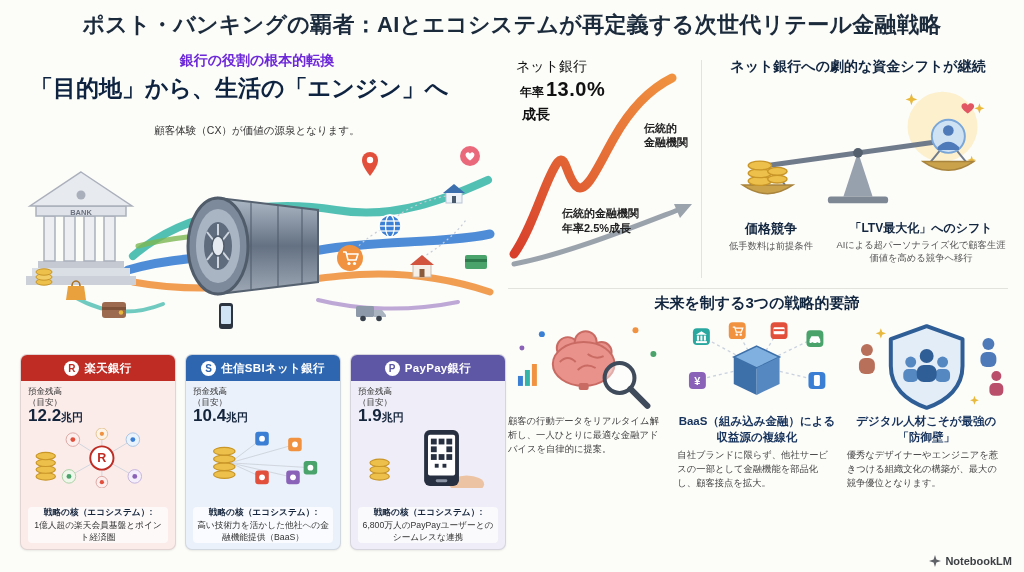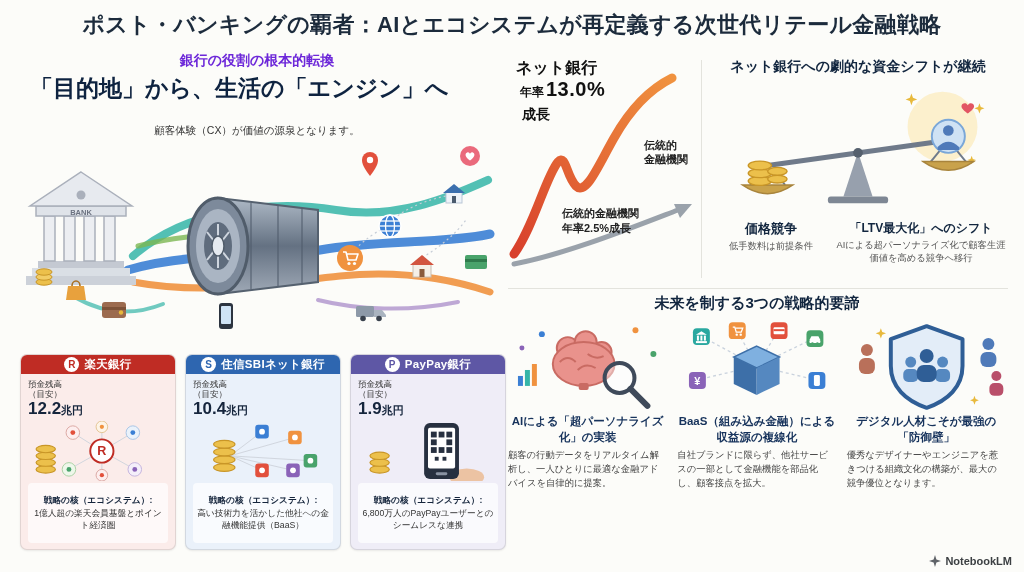--- a/index.html
+++ b/index.html
@@ -14,26 +14,26 @@
   }
   
   .sec-transform{position:absolute;left:18px;top:52px;width:478px;height:300px;}
   .kicker{text-align:center;font-size:14px;font-weight:700;color:#6d28d9;}
   .big-heading{margin:3px 12px 0;font-size:23px;font-weight:900;color:#0e2340;}
   .transform-desc{margin:3px 0 0;text-align:center;font-size:10.5px;line-height:1.5;color:#333;}
   .transform-art{position:absolute;left:0;top:86px;width:478px;height:210px;}
   
   .sec-chart{position:absolute;left:506px;top:58px;width:196px;height:224px;}
   .chart-svg{position:absolute;inset:0;}
-  .net-label{position:absolute;left:10px;top:0;font-size:16px;font-weight:700;color:#111;}
+  .net-label{position:absolute;left:10px;top:0;font-size:14px;font-weight:400;color:#111;}
   .rate{position:absolute;left:14px;top:20px;display:flex;align-items:baseline;gap:2px;color:#111;}
   .rate .prefix{font-size:12px;font-weight:800;}
   .rate .big{font-size:20px;font-weight:900;letter-spacing:.5px;}
   .growth-word{position:absolute;left:16px;top:48px;font-size:14px;font-weight:800;color:#111;}
-  .trad-label{position:absolute;left:138px;top:80px;font-size:11px;font-weight:800;line-height:1.3;color:#222;font-family:Liberation Serif, serif;}
+  .trad-label{position:absolute;left:138px;top:63px;font-size:11px;font-weight:800;line-height:1.3;color:#222;font-family:Liberation Serif, serif;}
   .trad-caption{position:absolute;left:56px;top:148px;font-size:11px;font-weight:800;line-height:1.4;color:#222;}
   .vdiv{position:absolute;left:701px;top:60px;height:218px;border-left:1px solid #e3e3dd;}
   .hdiv{position:absolute;left:508px;top:288px;width:500px;border-top:1px solid #e3e3dd;}
   
   .sec-shift{position:absolute;left:708px;top:58px;width:300px;height:224px;}
   .shift-heading{margin:0;text-align:center;font-size:14px;font-weight:800;color:#12263f;}
   .scale-svg{position:absolute;left:0;top:22px;width:300px;height:136px;}
   .shift-cols{position:absolute;left:0;right:0;top:162px;display:flex;}
   .shift-left{width:126px;text-align:center;}
   .shift-right{flex:1;text-align:center;padding:0 2px;}
@@ -54,21 +54,21 @@
     border:1px solid rgba(0,0,0,.1);box-shadow:0 1px 2px rgba(0,0,0,.08);}
   .card-head{height:26px;display:flex;align-items:center;justify-content:center;gap:5px;color:#fff;
     font-size:11.5px;font-weight:800;letter-spacing:.3px;}
   .logo-dot{width:15px;height:15px;border-radius:50%;background:#fff;display:flex;align-items:center;
     justify-content:center;font-size:10px;font-weight:900;}
   .card-body{flex:1;display:flex;flex-direction:column;padding:5px 7px 6px;}
   .deposit-label{font-size:8.5px;line-height:1.25;color:#333;}
   .deposit-value{font-size:17px;font-weight:900;color:#15253c;line-height:1.1;}
   .deposit-unit{font-size:11px;font-weight:800;}
   .card-art{display:block;width:100%;height:60px;margin:2px 0;}
-  .card-strategy{margin-top:auto;background:rgba(255,255,255,.7);border-radius:4px;padding:12px 4px;text-align:center;}
+  .card-strategy{margin-top:auto;background:rgba(255,255,255,.7);border-radius:4px;padding:0 4px;text-align:center;}
   .strategy-label{font-size:8.7px;font-weight:800;color:#15253c;}
   .strategy-text{font-size:8.7px;line-height:1.4;color:#333;}
   
   .footer{position:absolute;right:12px;bottom:5px;display:flex;align-items:center;gap:4px;
     font-size:11px;font-weight:700;color:#3c4043;}
 </style>
 </head>
 <body>
 
 <div class="page">
@@ -456,21 +456,20 @@
                 <path d="M-6,8 Q2,0 12,6"></path>
                 <path d="M4,-8 Q12,-2 20,-6"></path>
             </g>
             <rect x="-5" y="21" width="10" height="7" rx="2" fill="#c96b63"></rect>
           </g>
           <g>
             <circle cx="112" cy="58" r="15" fill="#ffffff" fill-opacity="0.45" stroke="#3f4a5a" stroke-width="4"></circle>
             <line x1="123" y1="69" x2="140" y2="86" stroke="#3f4a5a" stroke-width="6" stroke-linecap="round"></line>
           </g>
         </svg>
-        <div class="strategy-title">AIによる「超パーソナライズ化」の実装</div>
         <div class="strategy-desc">顧客の行動データをリアルタイム解析し、一人ひとりに最適な金融アドバイスを自律的に提案。</div>
       </div>
 
       <div class="strategy-col">
         <svg class="strategy-art" viewBox="0 0 160 92">
           <g stroke="#c9d2dd" stroke-width="1.3" stroke-dasharray="3,3">
             <line x1="80" y1="46" x2="24" y2="16"></line>
               <line x1="80" y1="46" x2="60" y2="10"></line>
             <line x1="80" y1="46" x2="102" y2="10"></line>
               <line x1="80" y1="46" x2="138" y2="18"></line>

